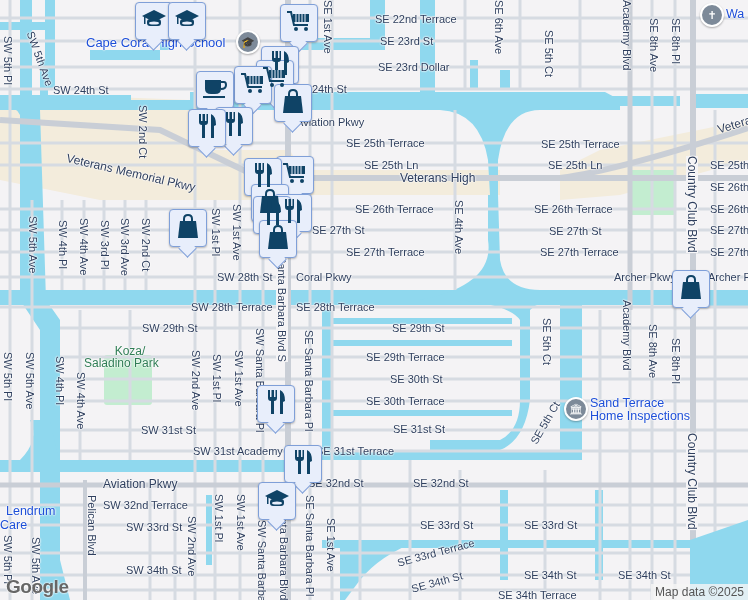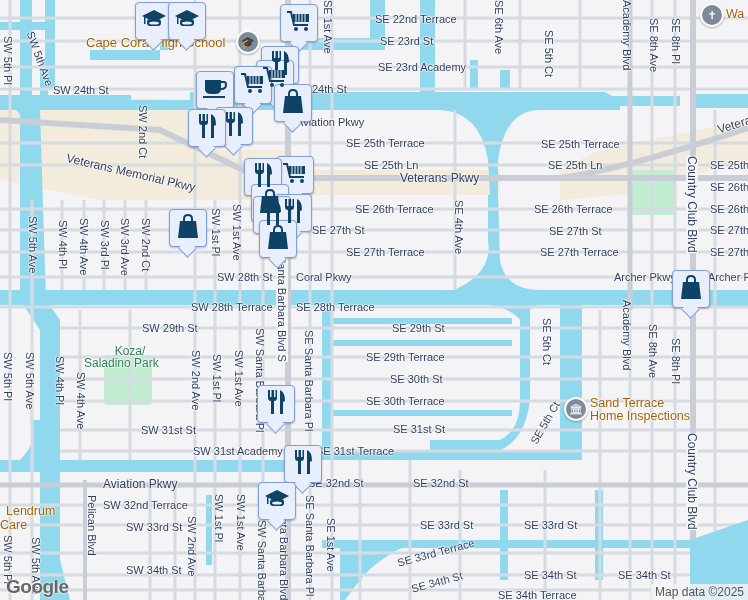--- a/index.html
+++ b/index.html
@@ -2,21 +2,21 @@
 <html><head>
 <meta charset="utf-8">
 <style>
   html, body { margin:0; padding:0; }
   body { width:748px; height:600px; overflow:hidden; background:#f4f3f5; font-family:"Liberation Sans", sans-serif; }
   #map { position:relative; width:748px; height:600px; overflow:hidden; background:#f4f3f5; }
   #map svg.base { position:absolute; left:0; top:0; }
   .lbl { position:absolute; font-size:11px; color:#2f3f5e; white-space:nowrap; line-height:12px; text-shadow:0 0 2px #fff,0 0 2px #fff,0 0 2px #fff; }
   .lbl.v { writing-mode:vertical-rl; }
   .lbl.big { font-size:12px; }
-  .lbl.poi { color:#a16207; font-size:12.5px; line-height:13px; }
+  .lbl.poi { color:#1d4ed8; font-size:12.5px; line-height:13px; }
   .lbl.park { color:#2f7d55; font-size:12px; text-align:center; line-height:13px; }
   .marker { position:absolute; width:36px; height:36px; background:#e8eefb; border:1px solid #7f9fd8; border-radius:4px; box-shadow:0 1px 2px rgba(0,0,0,.25); display:flex; align-items:center; justify-content:center; }
   .marker::after { content:""; position:absolute; left:11px; bottom:-9px; width:12px; height:12px; background:#e8eefb; border-right:1px solid #7f9fd8; border-bottom:1px solid #7f9fd8; transform:rotate(45deg); }
   .marker svg { position:relative; z-index:1; }
   .poi-pin { position:absolute; width:20px; height:20px; border-radius:50%; background:#7d8a99; border:2px solid #fff; box-shadow:0 1px 2px rgba(0,0,0,.3); display:flex; align-items:center; justify-content:center; color:#fff; font-size:11px; }
   .google { position:absolute; left:6px; bottom:2px; font-size:19px; font-weight:bold; color:#666; letter-spacing:-0.5px; text-shadow:0 0 2px #fff,0 0 2px #fff; }
   .mapdata { position:absolute; right:0; bottom:0; font-size:12px; color:#555; background:rgba(245,245,245,.8); padding:1px 4px; }
 </style>
 </head>
 <body>
@@ -142,30 +142,30 @@
   <div class="poi-pin" style="left:564px;top:397px">🏛</div>
   <div class="lbl poi" style="left:590px;top:397px">Sand Terrace</div>
   <div class="lbl poi" style="left:590px;top:410px">Home Inspections</div>
   <div class="lbl park" style="left:108px;top:345px;width:44px">Koza/</div>
   <div class="lbl park" style="left:84px;top:357px">Saladino Park</div>
   <div class="lbl poi" style="left:6px;top:505px">Lendrum</div>
   <div class="lbl poi" style="left:0px;top:519px">Care</div>
 
   <div class="lbl" style="left:375px;top:13px">SE 22nd Terrace</div>
   <div class="lbl" style="left:380px;top:35px">SE 23rd St</div>
-  <div class="lbl" style="left:378px;top:61px">SE 23rd Academy</div>
+  <div class="lbl" style="left:378px;top:61px">SE 23rd Dollar</div>
   <div class="lbl" style="left:53px;top:84px">SW 24th St</div>
   <div class="lbl" style="left:312px;top:83px">24th St</div>
   <div class="lbl" style="left:296px;top:116px">Aviation Pkwy</div>
   <div class="lbl" style="left:346px;top:137px">SE 25th Terrace</div>
   <div class="lbl" style="left:541px;top:138px">SE 25th Terrace</div>
   <div class="lbl" style="left:364px;top:159px">SE 25th Ln</div>
   <div class="lbl" style="left:548px;top:159px">SE 25th Ln</div>
   <div class="lbl big" style="left:68px;top:152px;transform:rotate(13deg);transform-origin:left top">Veterans Memorial Pkwy</div>
-  <div class="lbl big" style="left:400px;top:172px">Veterans Pkwy</div>
+  <div class="lbl big" style="left:400px;top:172px">Veterans High</div>
   <div class="lbl big" style="left:716px;top:124px;transform:rotate(-17deg);transform-origin:left top">Veterans</div>
   <div class="lbl" style="left:355px;top:203px">SE 26th Terrace</div>
   <div class="lbl" style="left:534px;top:203px">SE 26th Terrace</div>
   <div class="lbl" style="left:312px;top:224px">SE 27th St</div>
   <div class="lbl" style="left:549px;top:225px">SE 27th St</div>
   <div class="lbl" style="left:346px;top:246px">SE 27th Terrace</div>
   <div class="lbl" style="left:540px;top:246px">SE 27th Terrace</div>
   <div class="lbl" style="left:217px;top:271px">SW 28th St</div>
   <div class="lbl" style="left:296px;top:271px">Coral Pkwy</div>
   <div class="lbl" style="left:614px;top:271px">Archer Pkwy</div>

